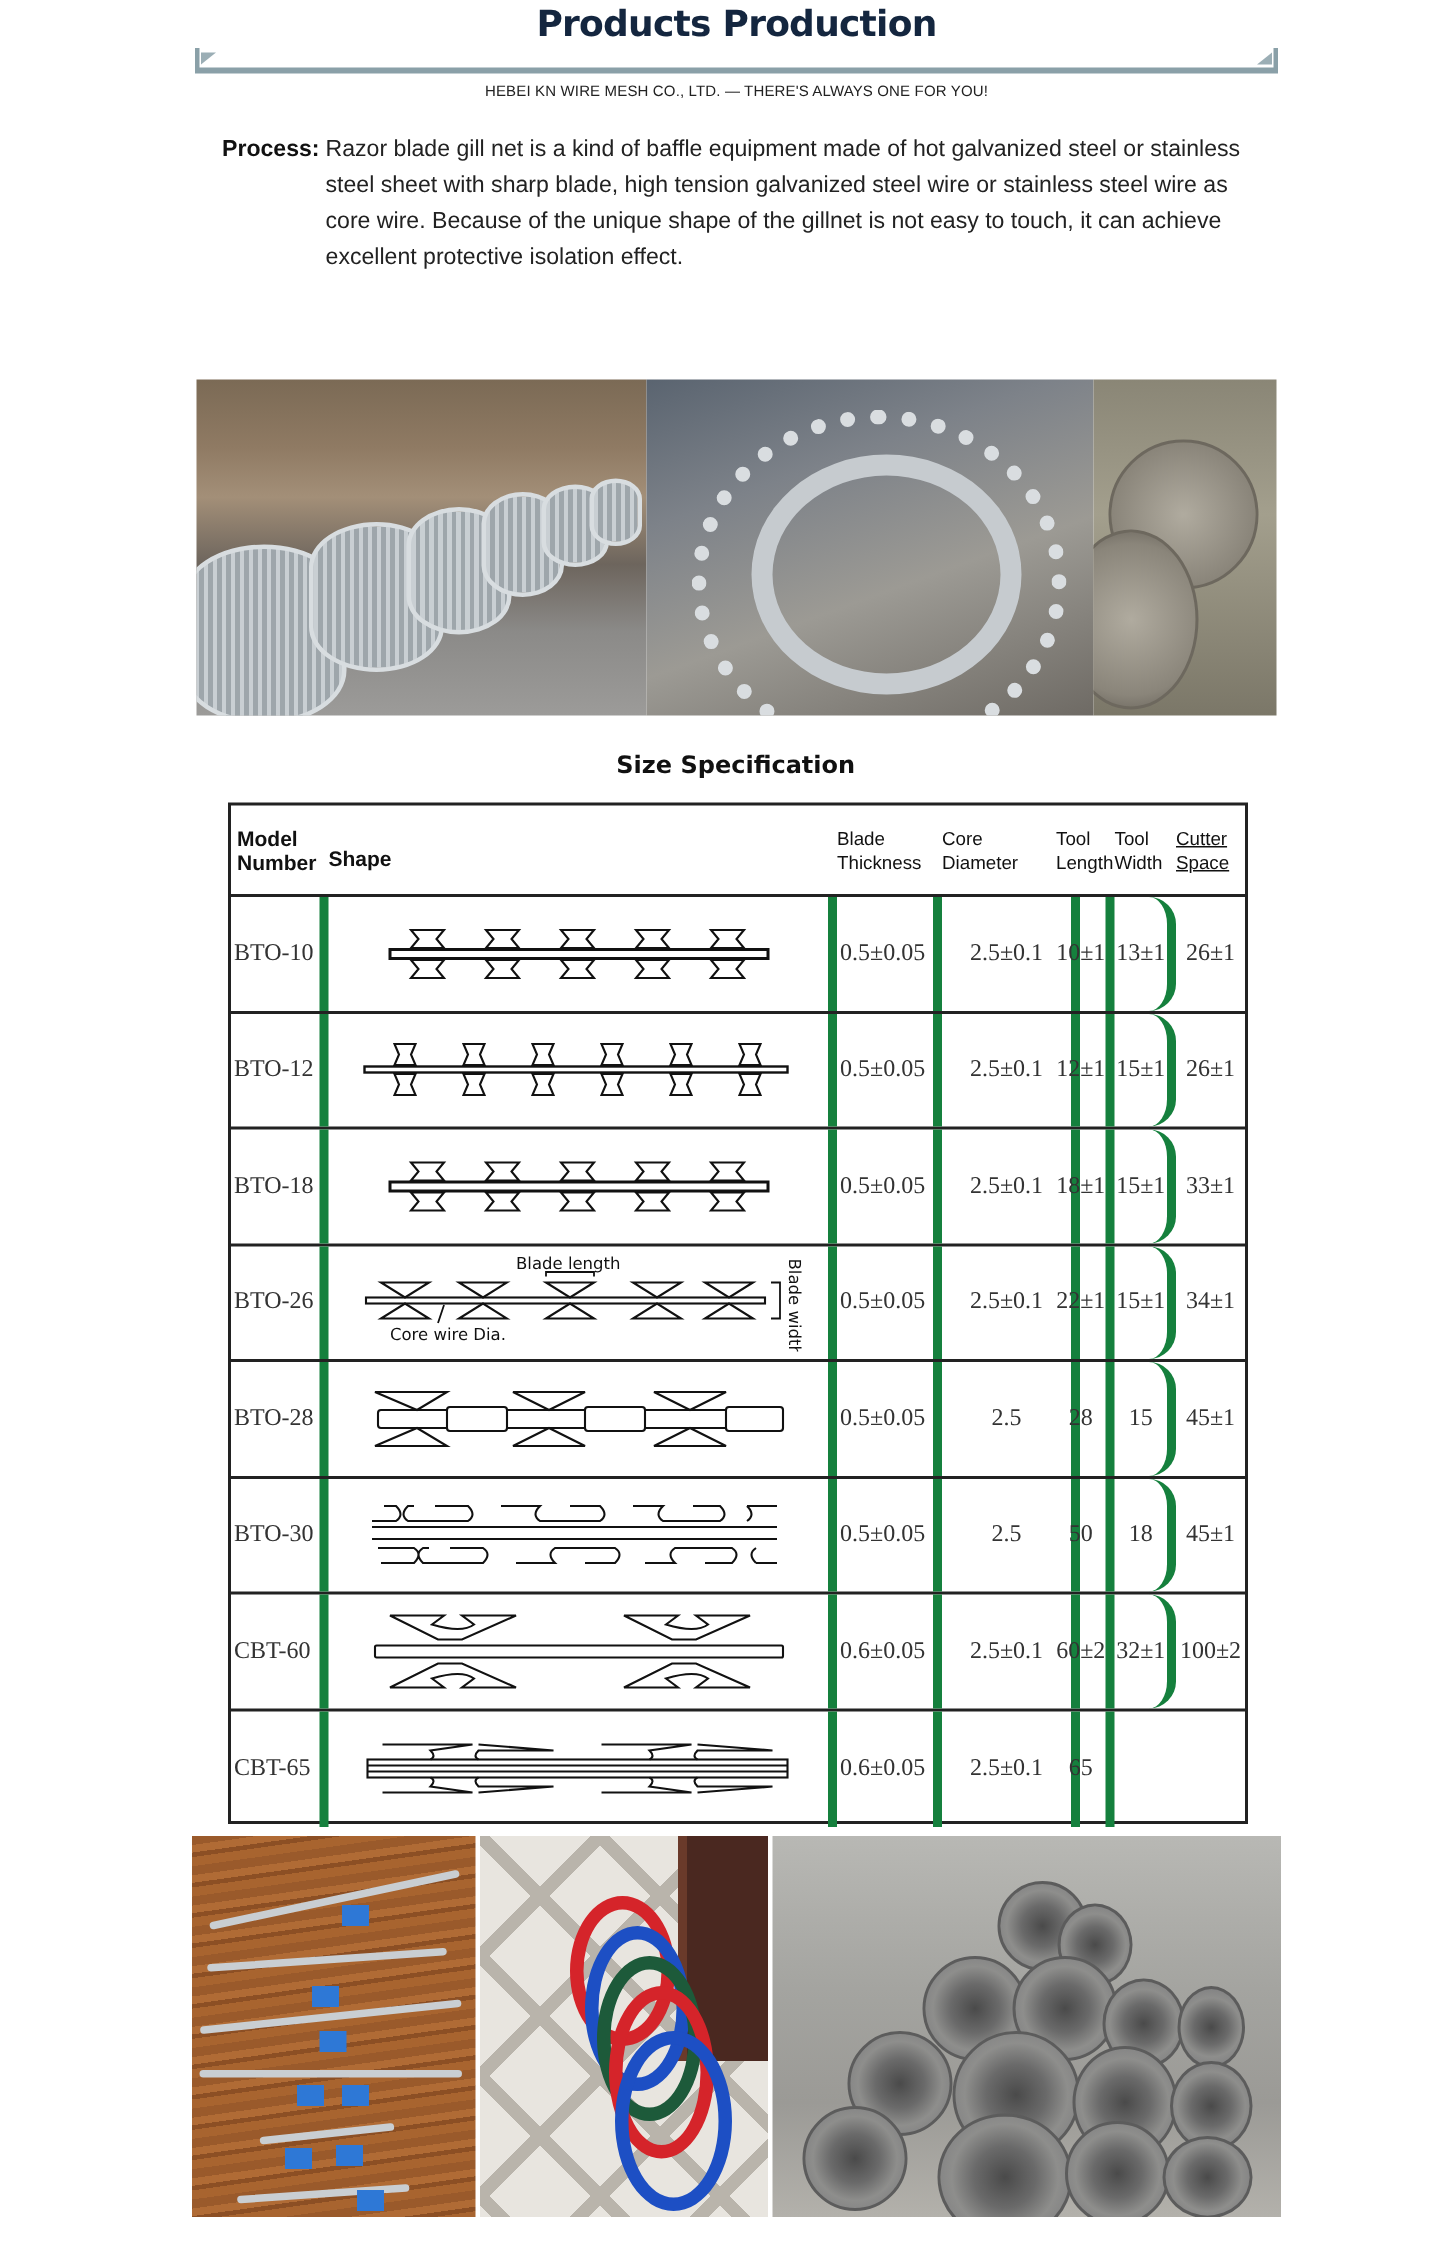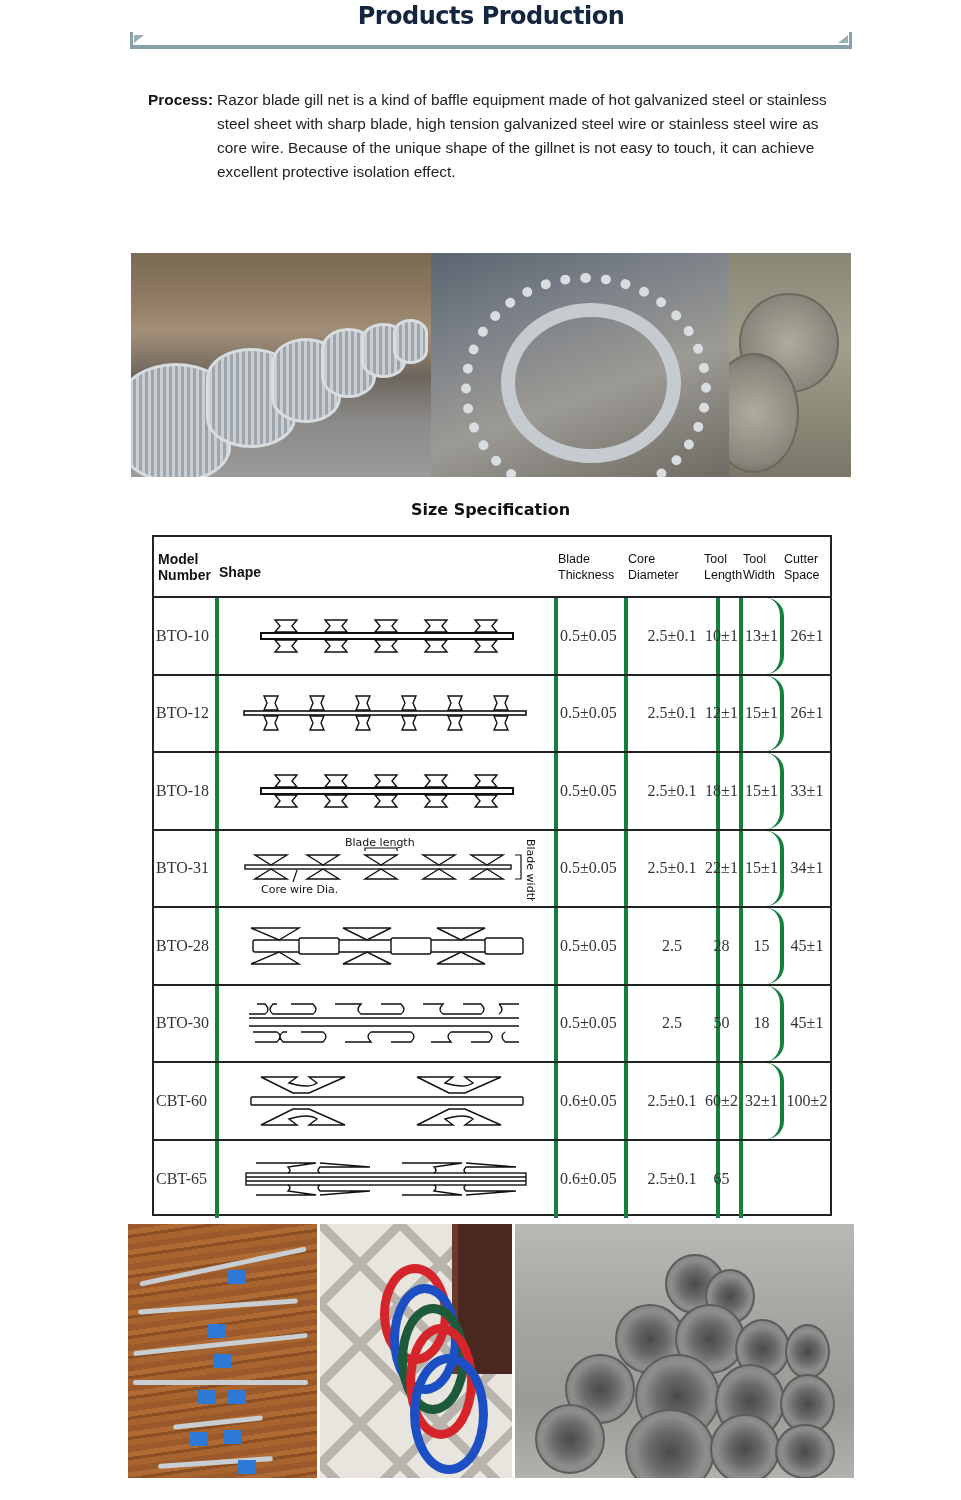--- a/index.html
+++ b/index.html
@@ -51,21 +51,21 @@
           border: 2px solid #222; background: #fff; }
   .hdr { position: absolute; left: 0; top: 0; width: 676px; height: 61px; border-bottom: 2px solid #222;
          font-family: "Liberation Sans", sans-serif; font-size: 12.5px; color: #111; }
   .hdr .h { position: absolute; top: 14px; text-align: left; line-height: 16px; }
   .hdr .h-model { left: 4px; width: 56px; text-align: left; font-weight: bold; font-size: 14px; top: 14px; }
   .hdr .h-shape { left: 65px; width: 339px; top: 27px; font-weight: bold; font-size: 14px; }
 
   .row { position: absolute; left: 0; width: 676px; height: 77.5px; border-bottom: 2px solid #222; }
   .row:last-child { border-bottom: none; }
   .cell { position: absolute; top: 0; height: 100%; display: flex; align-items: center; justify-content: center;
-          font-family: "Liberation Serif", serif; font-size: 16px; color: #333; border-right: 4px solid #15803d; white-space: nowrap; overflow: hidden; }
+          font-family: "Liberation Serif", serif; font-size: 16px; color: #333; border-right: 6px solid #15803d; white-space: nowrap; overflow: hidden; }
   .c-model { left: 0; width: 65px; justify-content: flex-start; padding-left: 2px; }
   .c-shape { left: 65px; width: 339px; }
   .c-blade { left: 404px; width: 70px; justify-content: flex-start; padding-left: 2px; }
   .c-core { left: 474px; width: 92px; }
   .c-tl { left: 550px; width: 39px; }
   .c-tw { left: 589px; width: 41px; border-radius: 18px; }
   .c-cs { left: 630px; width: 46px; border-right: none; }
   .c-merge { left: 589px; width: 87px; border-right: none; }
   .cell svg { display: block; }
 
@@ -87,20 +87,21 @@
 </head>
 <body>
 
 <div class="header">
   <div class="title">Products Production</div>
   <div class="corner-l"></div>
   <div class="corner-l-tri"></div>
   <div class="rule"></div>
   <div class="corner-r"></div>
   <div class="corner-r-tri"></div>
+  <div class="subtitle">HEBEI KN WIRE MESH CO., LTD. — THERE'S ALWAYS ONE FOR YOU!</div>
 </div>
 
 <div class="intro">
   <div class="para para-process">
     <span class="lbl">Process:</span>
     <span>Razor blade gill net is a kind of baffle equipment made of hot galvanized steel or stainless steel sheet with sharp blade, high tension galvanized steel wire or stainless steel wire as core wire. Because of the unique shape of the gillnet is not easy to touch, it can achieve excellent protective isolation effect.</span>
   </div>
 </div>
 
 <div class="photos1">
@@ -125,21 +126,21 @@
 <div class="spec-title">Size Specification</div>
 
 <div class="spec">
   <div class="hdr">
     <div class="h h-model">Model Number</div>
     <div class="h h-shape">Shape</div>
     <div class="h" style="left:404px;width:70px;">Blade Thickness</div>
     <div class="h" style="left:474px;width:76px;">Core Diameter</div>
     <div class="h" style="left:550px;width:39px;">Tool Length</div>
     <div class="h" style="left:589px;width:41px;">Tool Width</div>
-    <div class="h" style="left:630px;width:46px;">Cutter Space</div>
+    <div class="h" style="left:630px;width:46px;text-decoration:underline;">Cutter Space</div>
   </div>
 
   <div class="row" style="top:61px;">
     <div class="cell c-model">BTO-10</div>
     <div class="cell c-shape">
       <svg width="260" height="40" viewBox="0 0 260 40">
         <rect x="4" y="17" width="252" height="6" fill="none" stroke="#111" stroke-width="2"></rect>
         <g fill="#fff" stroke="#111" stroke-width="1.4">
           <path d="M18 4 h22 l-5 6 l5 6 h-22 l5 -6 z"></path>
             <path d="M18 24 h22 l-5 6 l5 6 h-22 l5 -6 z"></path>
@@ -209,21 +210,21 @@
       </svg>
     </div>
     <div class="cell c-blade">0.5±0.05</div>
     <div class="cell c-core">2.5±0.1</div>
     <div class="cell c-tl">18±1</div>
     <div class="cell c-tw">15±1</div>
     <div class="cell c-cs">33±1</div>
   </div>
 
   <div class="row" style="top:293.5px;">
-    <div class="cell c-model">BTO-31</div>
+    <div class="cell c-model">BTO-26</div>
     <div class="cell c-shape">
       <svg width="300" height="66" viewBox="0 0 300 66">
         <text x="108" y="11" font-family="DejaVu Sans, sans-serif" font-size="11" fill="#111">Blade length</text>
         <path d="M128 16 v-3 h32 v3" fill="none" stroke="#111" stroke-width="1.2"></path>
         <rect x="8" y="30" width="266" height="4" fill="none" stroke="#111" stroke-width="1.4"></rect>
         <g fill="none" stroke="#111" stroke-width="1.4">
           <path d="M18 20 h32 l-16 10 z"></path>
             <path d="M18 44 h32 l-16 -10 z"></path>
           <path d="M70 20 h32 l-16 10 z"></path>
             <path d="M70 44 h32 l-16 -10 z"></path>

